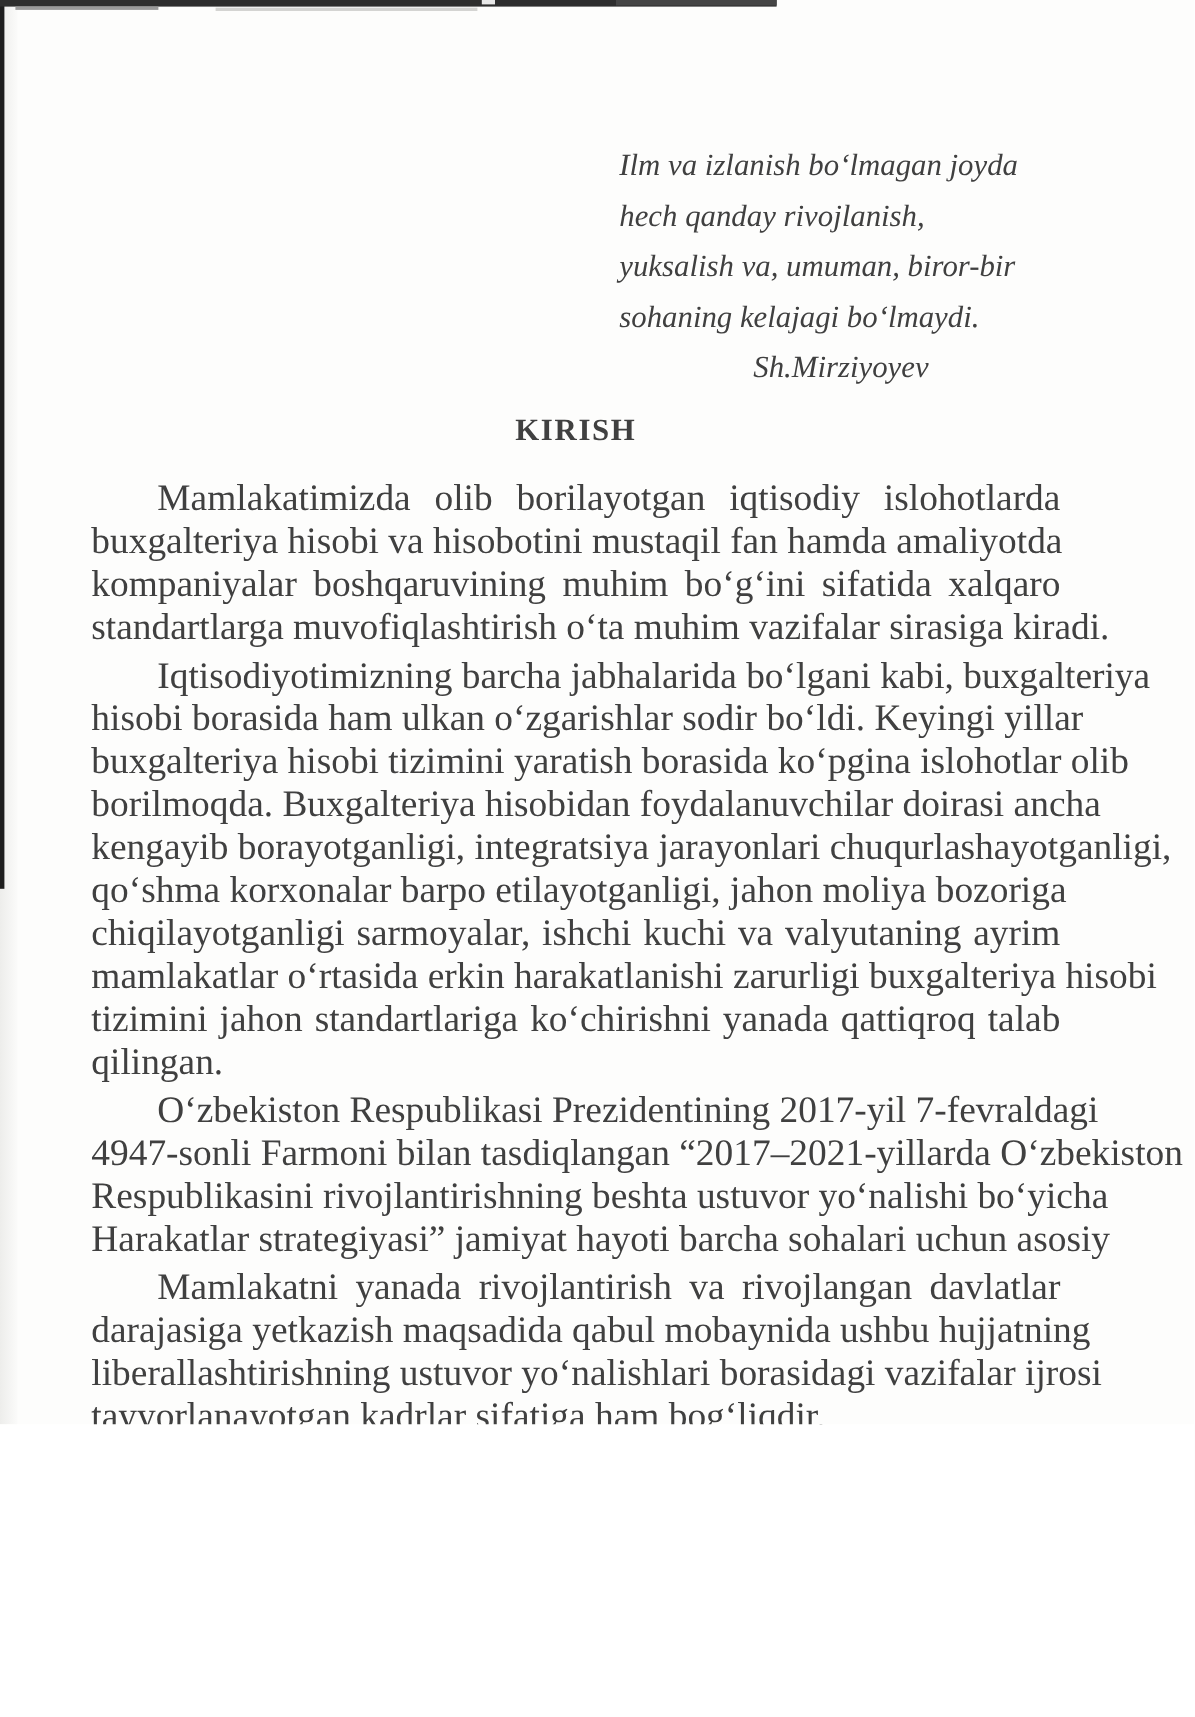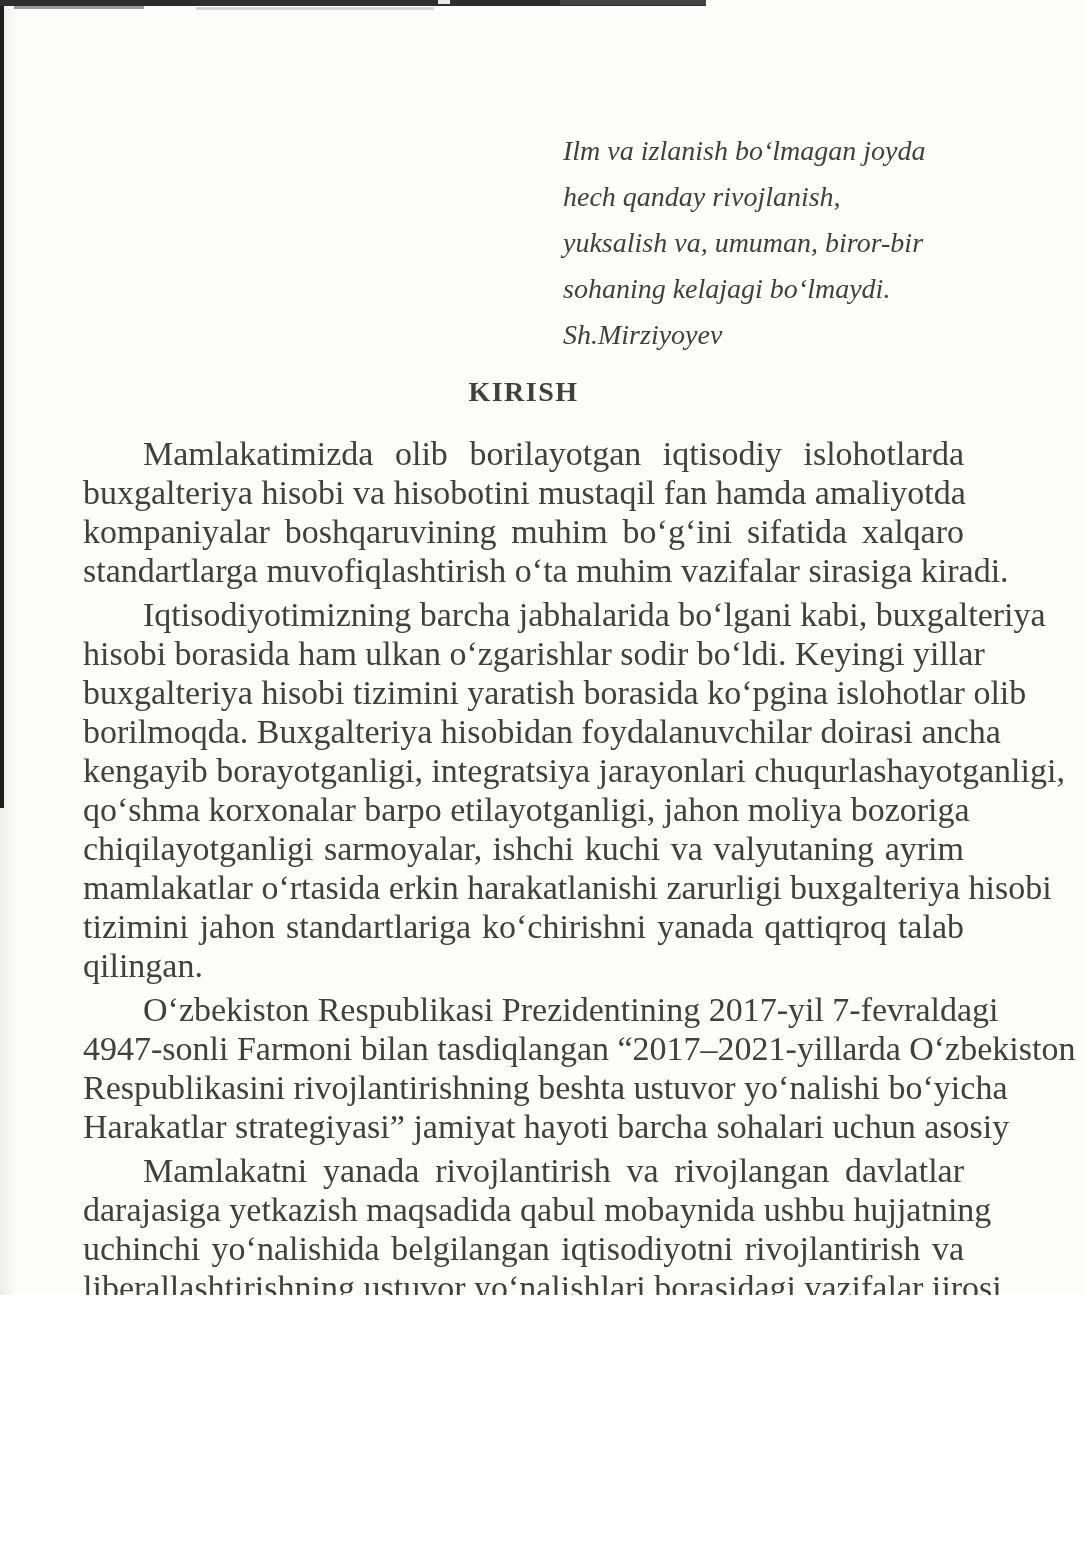--- a/index.html
+++ b/index.html
@@ -65,21 +65,21 @@
   .epigraph {
     position: absolute;
     left: 563px; top: 128px;
     width: 405px;
     font-style: italic;
     font-size: 28px;
     line-height: 46px;
     white-space: nowrap;
   }
   .epigraph-attribution {
-    text-align: left;
+    text-align: center;
     padding-right: 2px;
   }
 
   
   .heading {
     position: absolute;
     left: 83px; top: 376px;
     width: 881px;
     text-align: center;
     font-size: 28px;
@@ -167,21 +167,20 @@
     <div class="para">
       <span class="line first">O‘zbekiston Respublikasi Prezidentining 2017-yil 7-fevraldagi</span>
       <span class="line">4947-sonli Farmoni bilan tasdiqlangan “2017–2021-yillarda O‘zbekiston</span>
       <span class="line">Respublikasini rivojlantirishning beshta ustuvor yo‘nalishi bo‘yicha</span>
       <span class="line">Harakatlar strategiyasi” jamiyat hayoti barcha sohalari uchun asosiy</span>
     </div>
 
     <div class="para">
       <span class="line first">Mamlakatni yanada rivojlantirish va rivojlangan davlatlar</span>
       <span class="line">darajasiga yetkazish maqsadida qabul mobaynida ushbu hujjatning</span>
-      <span class="line">uchinchi yo‘nalishida belgilangan iqtisodiyotni rivojlantirish va</span>
       <span class="line">liberallashtirishning ustuvor yo‘nalishlari borasidagi vazifalar ijrosi</span>
       <span class="line last">tayyorlanayotgan kadrlar sifatiga ham bog‘liqdir.</span>
     </div>
 
   </div>
 
   <div class="page-number">3</div>
 
 </div>
 

